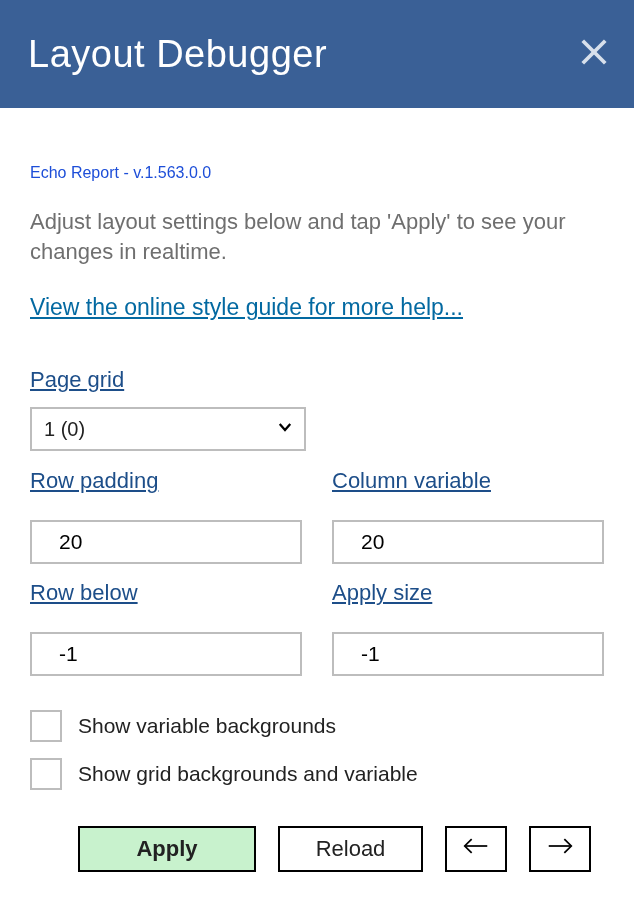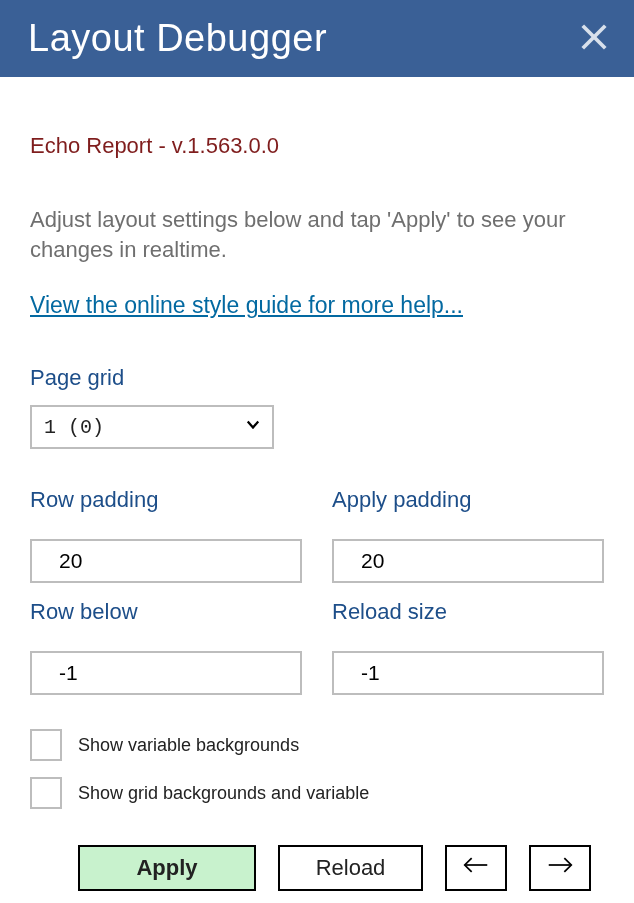--- a/index.html
+++ b/index.html
@@ -1,19 +1,19 @@
 <!DOCTYPE html>
 <html><head>
 <meta charset="utf-8">
 <style>
   * { box-sizing: border-box; margin: 0; padding: 0; }
   html, body { width: 634px; height: 903px; font-family: "Segoe UI", Arial, sans-serif; background: #fff; color: #222; }
   .titlebar {
     background: #3a6096;
-    height: 77px;
+    height: 108px;
     display: flex;
     align-items: center;
     justify-content: space-between;
     padding: 0 22px 0 28px;
   }
   .titlebar-title {
     color: #fff;
     font-size: 38px;
     font-weight: 400;
     letter-spacing: 0.5px;
@@ -21,49 +21,49 @@
   .close-btn {
     width: 36px; height: 36px;
     cursor: pointer;
     display:flex; align-items:center; justify-content:center;
   }
   .close-btn svg { width: 30px; height: 30px; }
   .body-area {
     padding: 56px 30px 0 30px;
   }
   .subtitle {
-    color: #7f1d1d;
-    font-size: 22px;
-    margin-bottom: 46px;
+    color: #1d4ed8;
+    font-size: 16px;
+    margin-bottom: 25px;
   }
   .desc {
     color: #6f6f6f;
     font-size: 22px;
     line-height: 1.35;
     margin-bottom: 28px;
     max-width: 560px;
   }
   .help-link {
     color: #0369a1;
     font-size: 23px;
     text-decoration: underline;
     cursor: pointer;
     display: inline-block;
     margin-bottom: 46px;
   }
   .section-label {
     color: #1d4e89;
     font-size: 22px;
     margin-bottom: 14px;
+    text-decoration: underline;
   }
   .select-wrap {
     position: relative;
-    width: 244px;
-    margin-bottom: 38px;
-    font-family: Liberation Mono, monospace;
+    width: 276px;
+    margin-bottom: 17px;
   }
   .select {
     width: 100%;
     height: 44px;
     border: 2px solid #bdbdbd;
     background: #fff;
     font-size: 20px;
     padding: 0 40px 0 12px;
     display:flex; align-items:center;
     cursor:pointer;
@@ -95,21 +95,21 @@
     align-items:center;
     gap: 16px;
     margin-bottom: 16px;
   }
   .checkbox {
     width: 32px; height: 32px;
     border: 2px solid #bdbdbd;
     background:#fff;
     cursor:pointer;
   }
-  .checkbox-label { font-size: 18px; color:#222; }
+  .checkbox-label { font-size: 21px; color:#222; }
   .button-row {
     display:flex;
     gap: 22px;
     margin-top: 36px;
     padding-left: 48px;
   }
   .btn {
     height: 46px;
     border: 2px solid #000;
     background:#fff;
@@ -160,32 +160,32 @@
       </svg>
     </span>
   </div>
 
   <div class="two-col">
     <div class="col">
       <div class="section-label">Row padding</div>
       <input class="text-input" value="20" style="">
     </div>
     <div class="col">
-      <div class="section-label">Apply padding</div>
+      <div class="section-label">Column variable</div>
       <input class="text-input" value="20" style="">
     </div>
   </div>
 
   <div class="two-col">
     <div class="col">
       <div class="section-label">Row below</div>
       <input class="text-input" value="-1" style="">
     </div>
     <div class="col">
-      <div class="section-label">Reload size</div>
+      <div class="section-label">Apply size</div>
       <input class="text-input" value="-1" style="">
     </div>
   </div>
 
   <div style="height:18px"></div>
 
   <div class="checkbox-row">
     <div class="checkbox"></div>
     <div class="checkbox-label">Show variable backgrounds</div>
   </div>

